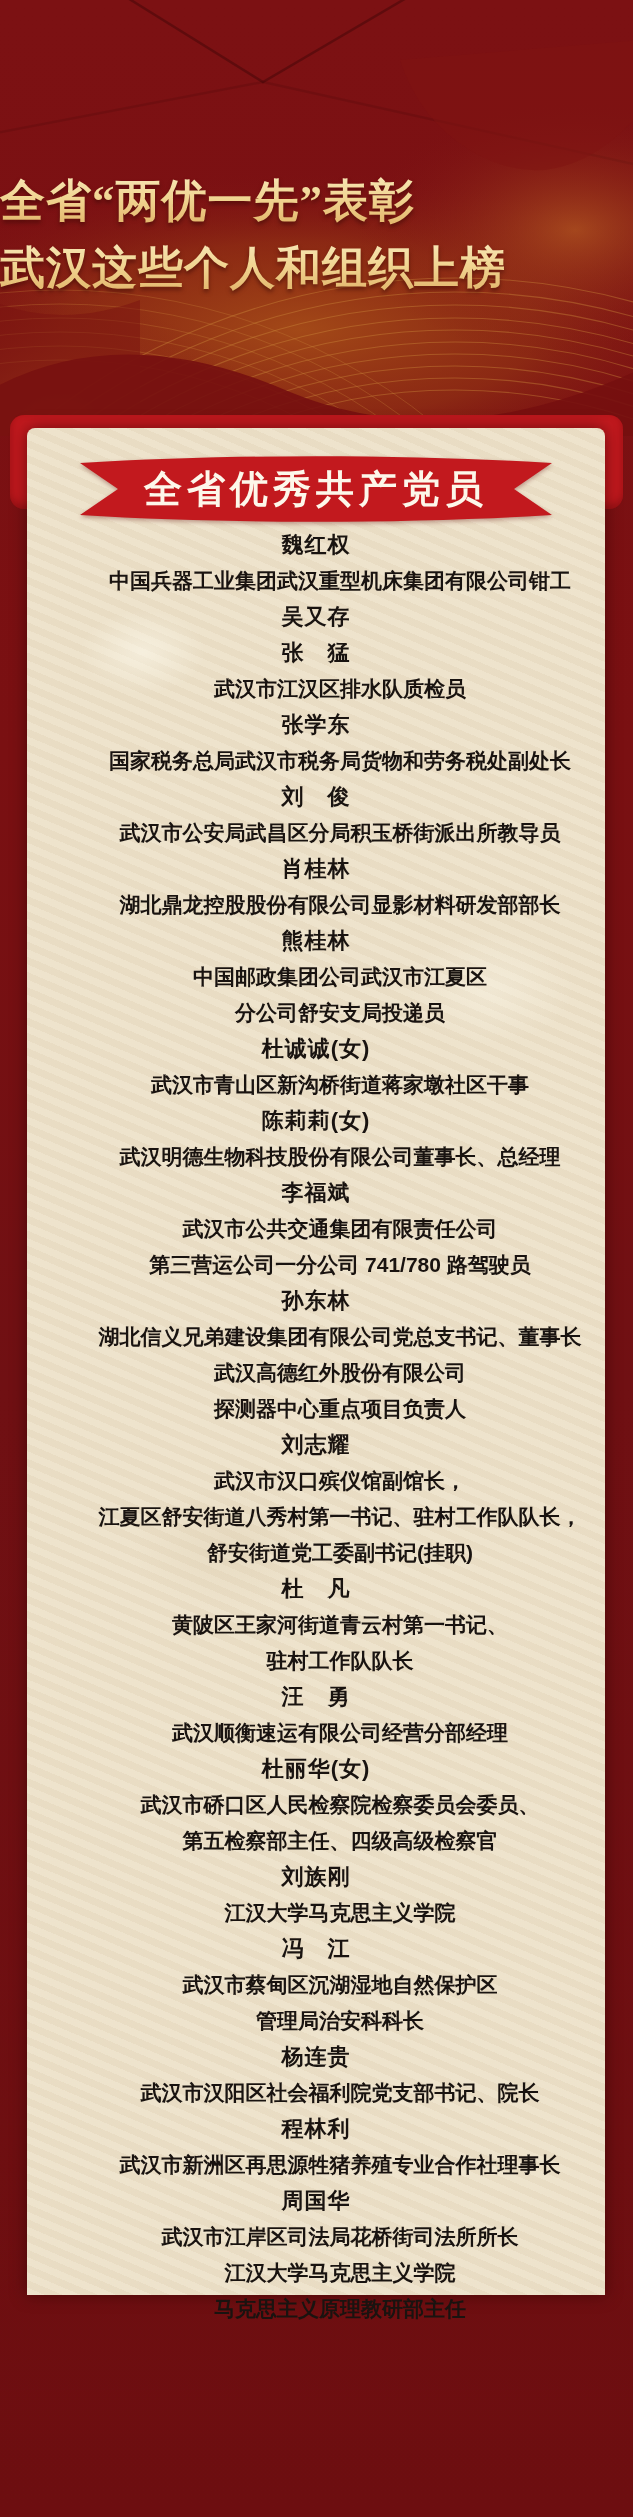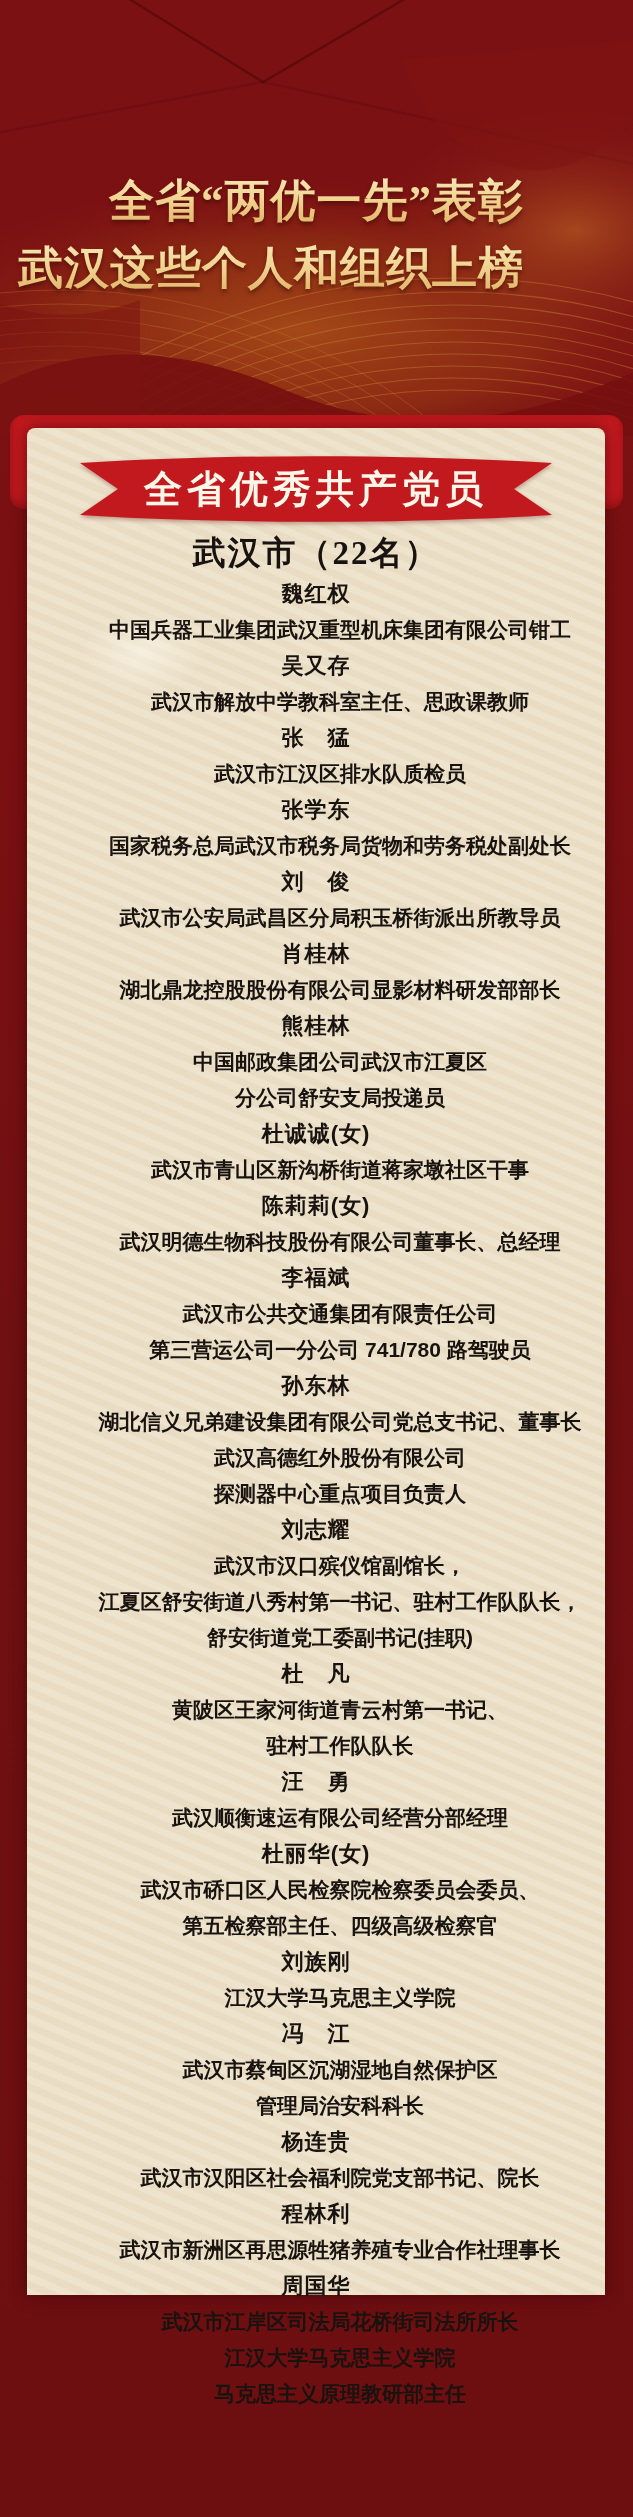--- a/index.html
+++ b/index.html
@@ -2,21 +2,21 @@
 <html><head>
 <meta charset="utf-8">
 <style>
   html,body{margin:0;padding:0;background:#5a0b0d;}
   .page{position:relative;width:633px;height:2517px;margin:0 auto;overflow:hidden;
         background:linear-gradient(180deg,#7c1113 0%,#7a1012 30%,#701013 55%,#6d0e10 100%);
         font-family:"Liberation Sans","DejaVu Sans",sans-serif;}
   
   .hero{position:absolute;top:0;left:0;width:633px;height:436px;overflow:hidden;}
   .hero svg{position:absolute;top:0;left:0;}
-  .hero-title{position:absolute;top:168px;left:0;width:524px;text-align:right;
+  .hero-title{position:absolute;top:168px;left:0;width:524px;text-align:left;
               font-family:"Liberation Serif","DejaVu Serif",serif;font-weight:900;
               filter:drop-shadow(0 3px 2px rgba(56,8,4,.55));}
   .hero-title .tl{font-size:45px;line-height:67px;letter-spacing:1px;white-space:nowrap;
       background:linear-gradient(180deg,#f8e9bc 5%,#f1d592 45%,#dfae62 95%);
       -webkit-background-clip:text;background-clip:text;color:transparent;}
   
   .plate{position:absolute;top:415px;left:10px;width:613px;height:94px;border-radius:14px;
          background:#c2191e;box-shadow:inset 0 -4px 8px rgba(90,6,8,.45);}
   
   .card{position:absolute;top:428px;left:27px;width:578px;height:1867px;
@@ -106,27 +106,25 @@
 
   <div class="card">
 
     <div class="ribbon">
       <svg width="476" height="72" viewBox="0 0 476 72">
         <path d="M2,11 C150,2 326,2 474,11 L436,37 L474,63 C326,72 150,72 2,63 L40,37 Z" fill="#c2191e"></path>
       </svg>
       <span class="ribbon-label">全省优秀共产党员</span>
     </div>
 
-    <div class="city">武汉市（22名）</div>
 
     <div class="list" id="list">
         <div class="nm">魏红权</div>
         <div class="ds">中国兵器工业集团武汉重型机床集团有限公司钳工</div>
         <div class="nm">吴又存</div>
-        <div class="ds">武汉市解放中学教科室主任、思政课教师</div>
         <div class="nm">张　猛</div>
         <div class="ds">武汉市江汉区排水队质检员</div>
         <div class="nm">张学东</div>
         <div class="ds">国家税务总局武汉市税务局货物和劳务税处副处长</div>
         <div class="nm">刘　俊</div>
         <div class="ds">武汉市公安局武昌区分局积玉桥街派出所教导员</div>
         <div class="nm">肖桂林</div>
         <div class="ds">湖北鼎龙控股股份有限公司显影材料研发部部长</div>
         <div class="nm">熊桂林</div>
         <div class="ds">中国邮政集团公司武汉市江夏区</div>

